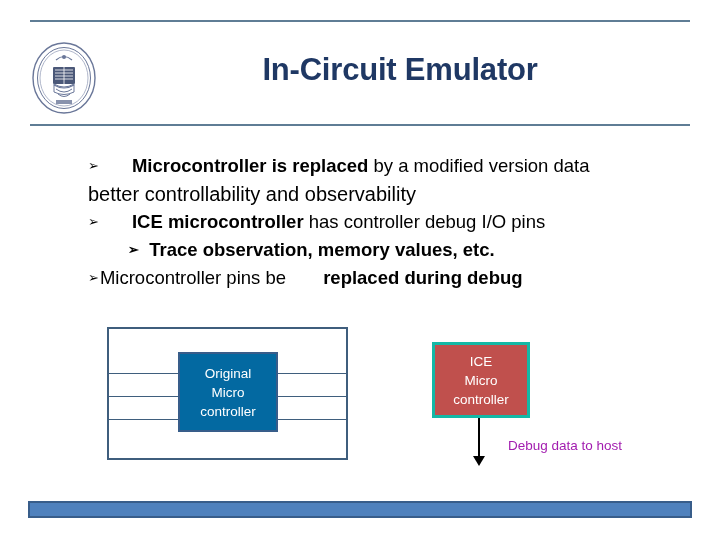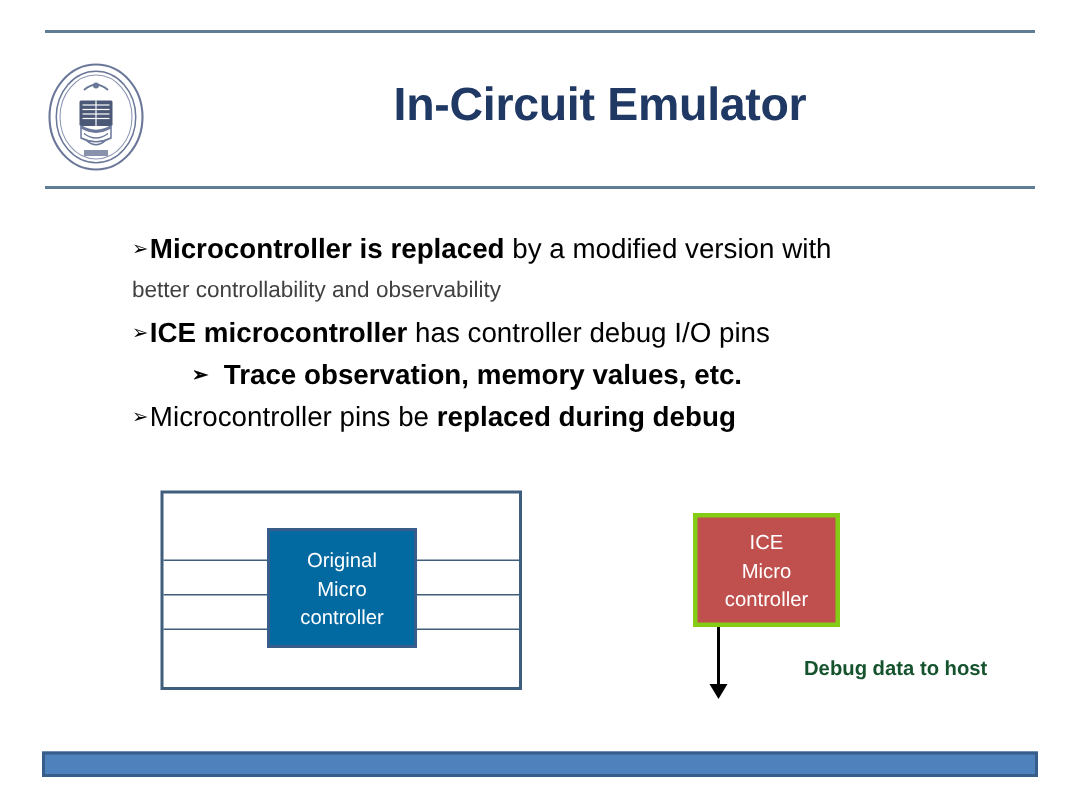--- a/index.html
+++ b/index.html
@@ -82,25 +82,25 @@
     color: #000000;
     vertical-align: 2px;
   }
   .sub-line {
     padding-left: 40px;
     font-size: 18.5px;
     line-height: 28px;
     color: #000000;
     font-weight: bold;
   }
-  .b { font-weight: bold; }
+  .b { font-weight: bold; margin-left: 32px; }
   .cont-line {
-    font-size: 15px;
+    font-size: 20px;
     line-height: 28px;
-    color: #404040;
+    color: #000000;
     padding-left: 0px;
   }
 
   
   .outer-rect {
     position: absolute;
     left: 107px;
     top: 327px;
     width: 241px;
     height: 133px;
@@ -139,22 +139,21 @@
     height: 80px;
     background: #0369a1;
     border: 2px solid #385d8a;
   }
   .chip-red {
     left: 432px;
     top: 342px;
     width: 98px;
     height: 76px;
     background: #c0504d;
-    border: 3px solid #84cc16;
-    margin-left: 30px;
+    border: 3px solid #14b8a6;
   }
   .chip span { display: block; }
 
   .arrow-shaft {
     position: absolute;
     left: 478px;
     top: 418px;
     width: 2px;
     height: 40px;
     background: #000000;
@@ -167,24 +166,23 @@
     height: 0;
     border-left: 6px solid transparent;
     border-right: 6px solid transparent;
     border-top: 10px solid #000000;
   }
   .arrow-label {
     position: absolute;
     left: 508px;
     top: 438px;
     font-size: 13.5px;
-    font-weight: bold;
-    color: #14532d;
+    font-weight: normal;
+    color: #a21caf;
     white-space: nowrap;
-    margin-left: 28px;
   }
 
   
   .footer-bar {
     position: absolute;
     left: 28px;
     top: 501px;
     width: 664px;
     height: 17px;
     background: #4f81bd;
@@ -224,21 +222,21 @@
     </svg>
   </div>
 
   <div class="slide-title">In-Circuit Emulator</div>
 
   <div class="hdr-rule-bottom"></div>
 
   <div class="body-area">
 
     <div class="bullet-line">
-      <span class="bul">➢</span><span class="b">Microcontroller is replaced</span><span> by a modified version with</span>
+      <span class="bul">➢</span><span class="b">Microcontroller is replaced</span><span> by a modified version data</span>
     </div>
 
     <div class="cont-line">better controllability and observability</div>
 
     <div class="bullet-line">
       <span class="bul">➢</span><span class="b">ICE microcontroller</span><span> has controller debug I/O pins</span>
     </div>
 
     <div class="sub-line">
       <span class="bul-sub">➢</span>&nbsp;&nbsp;<span>Trace observation, memory values, etc.</span>

